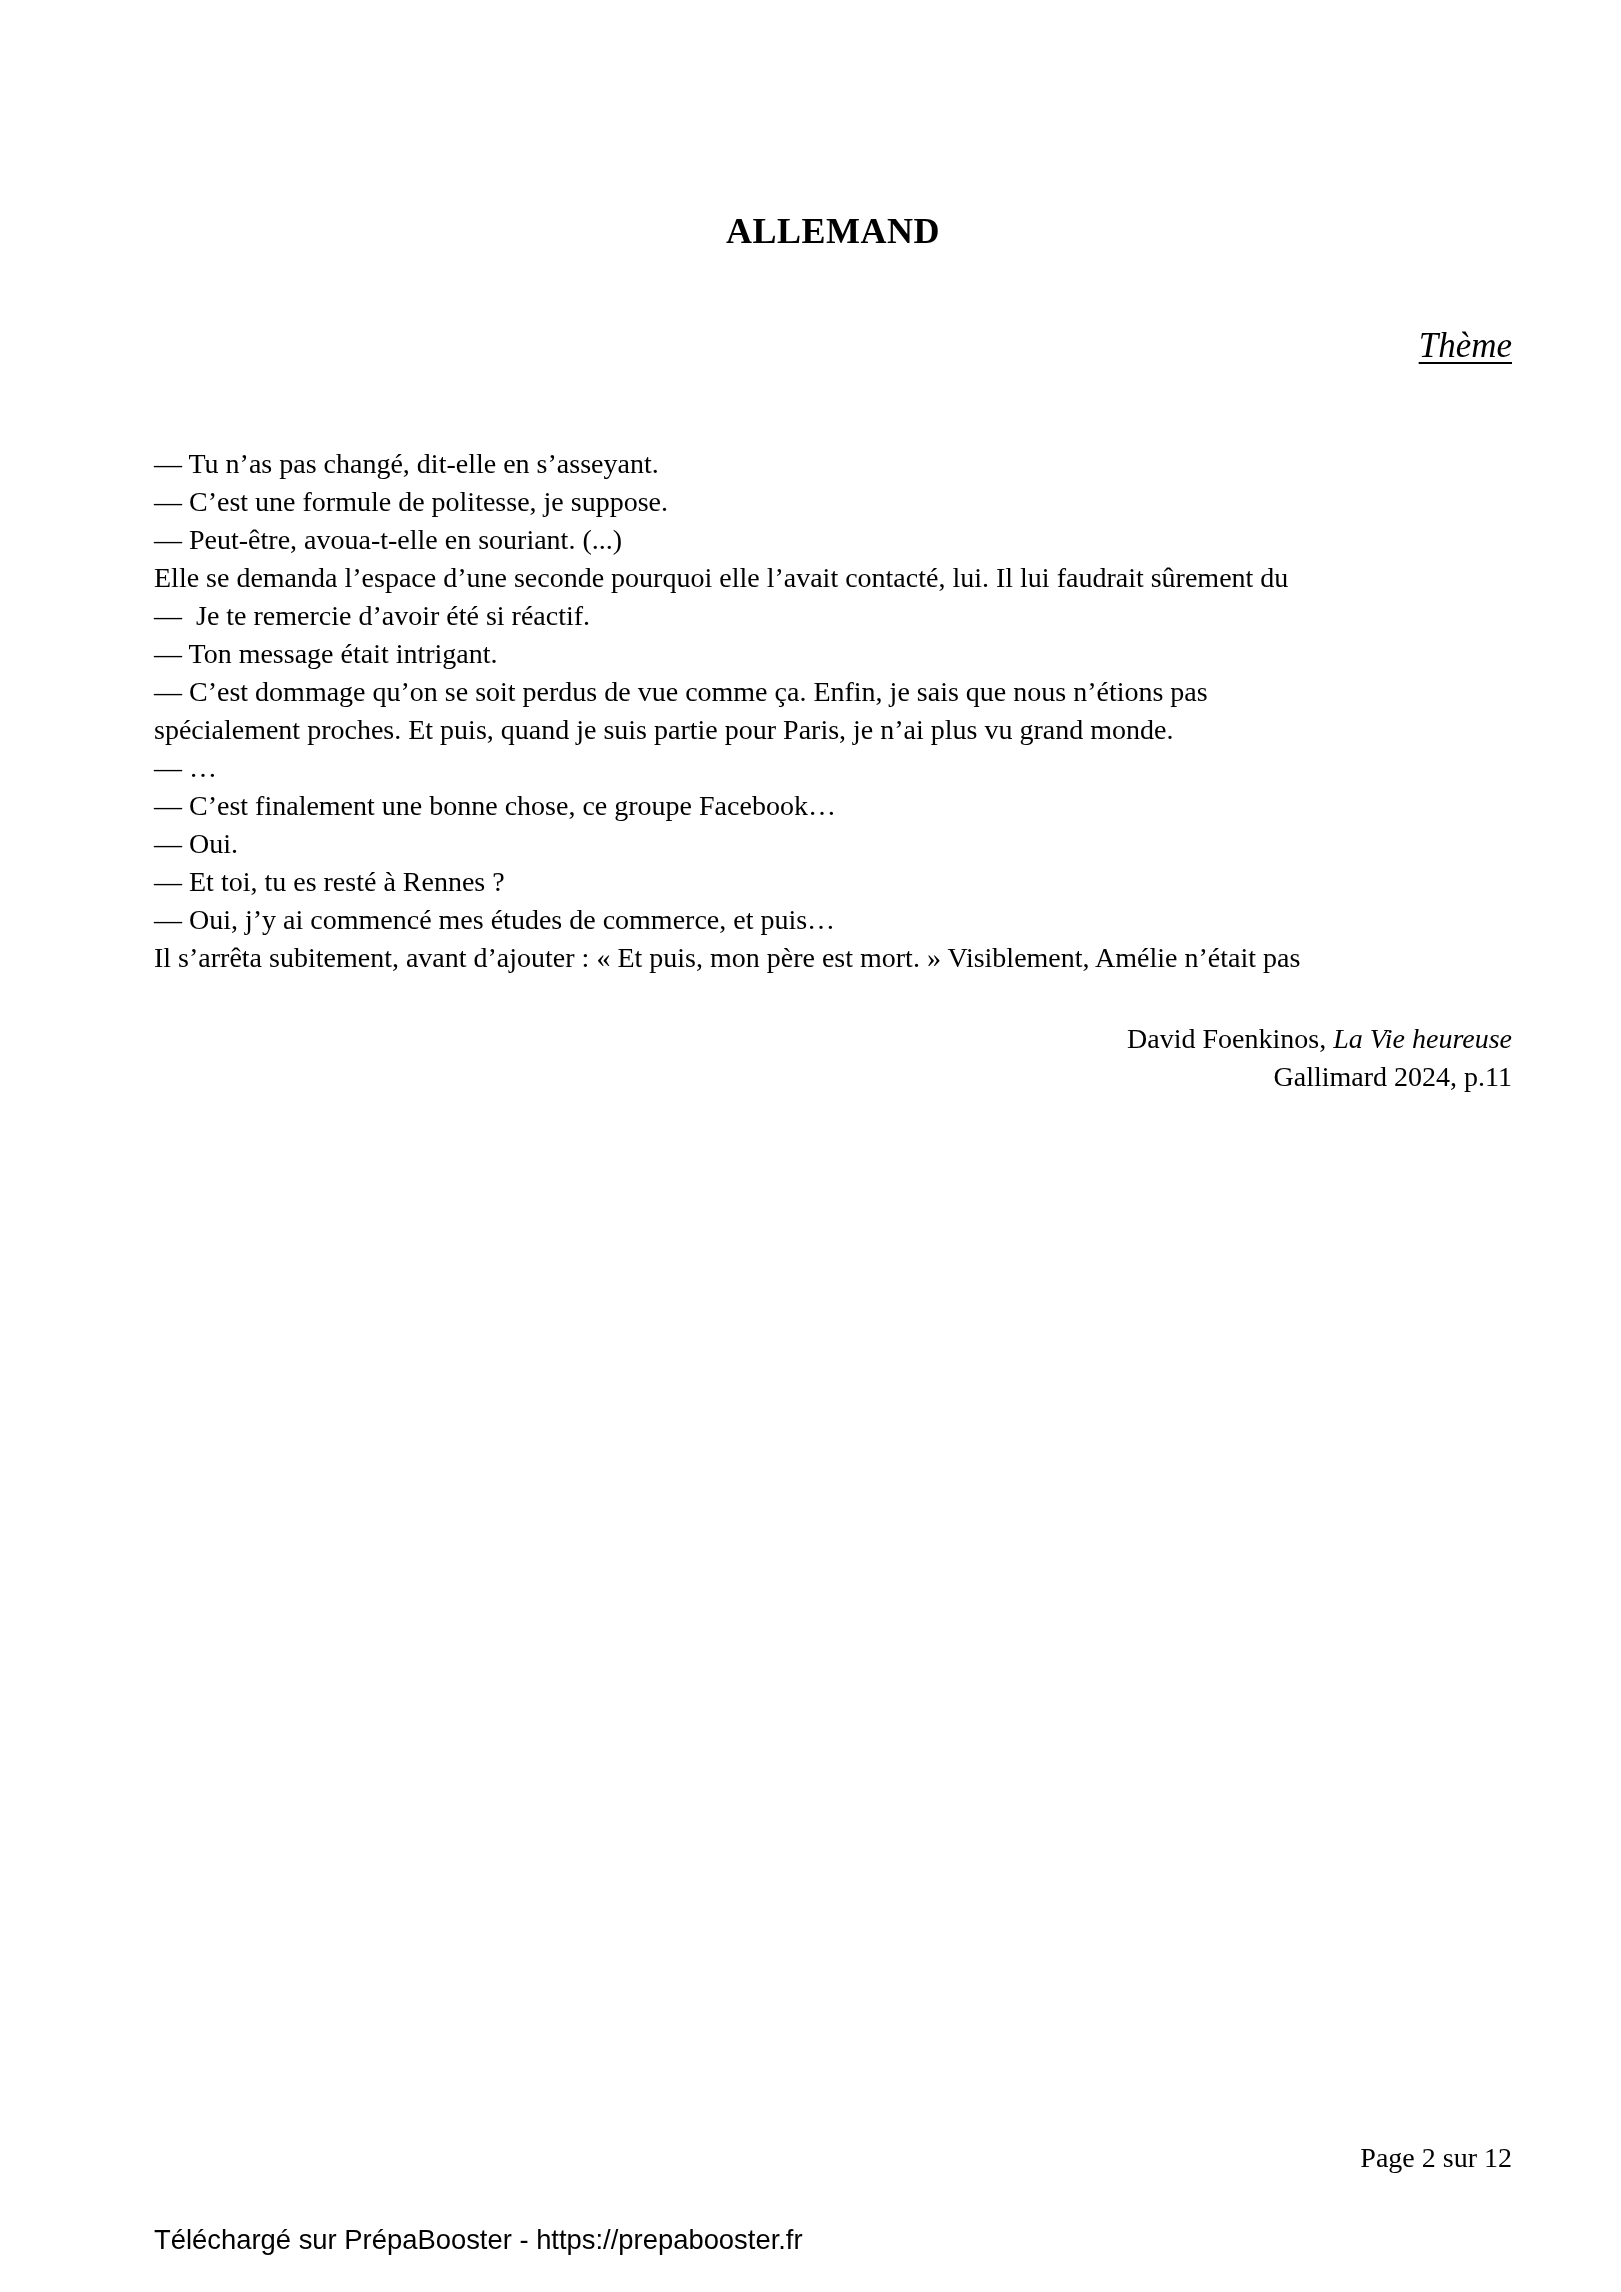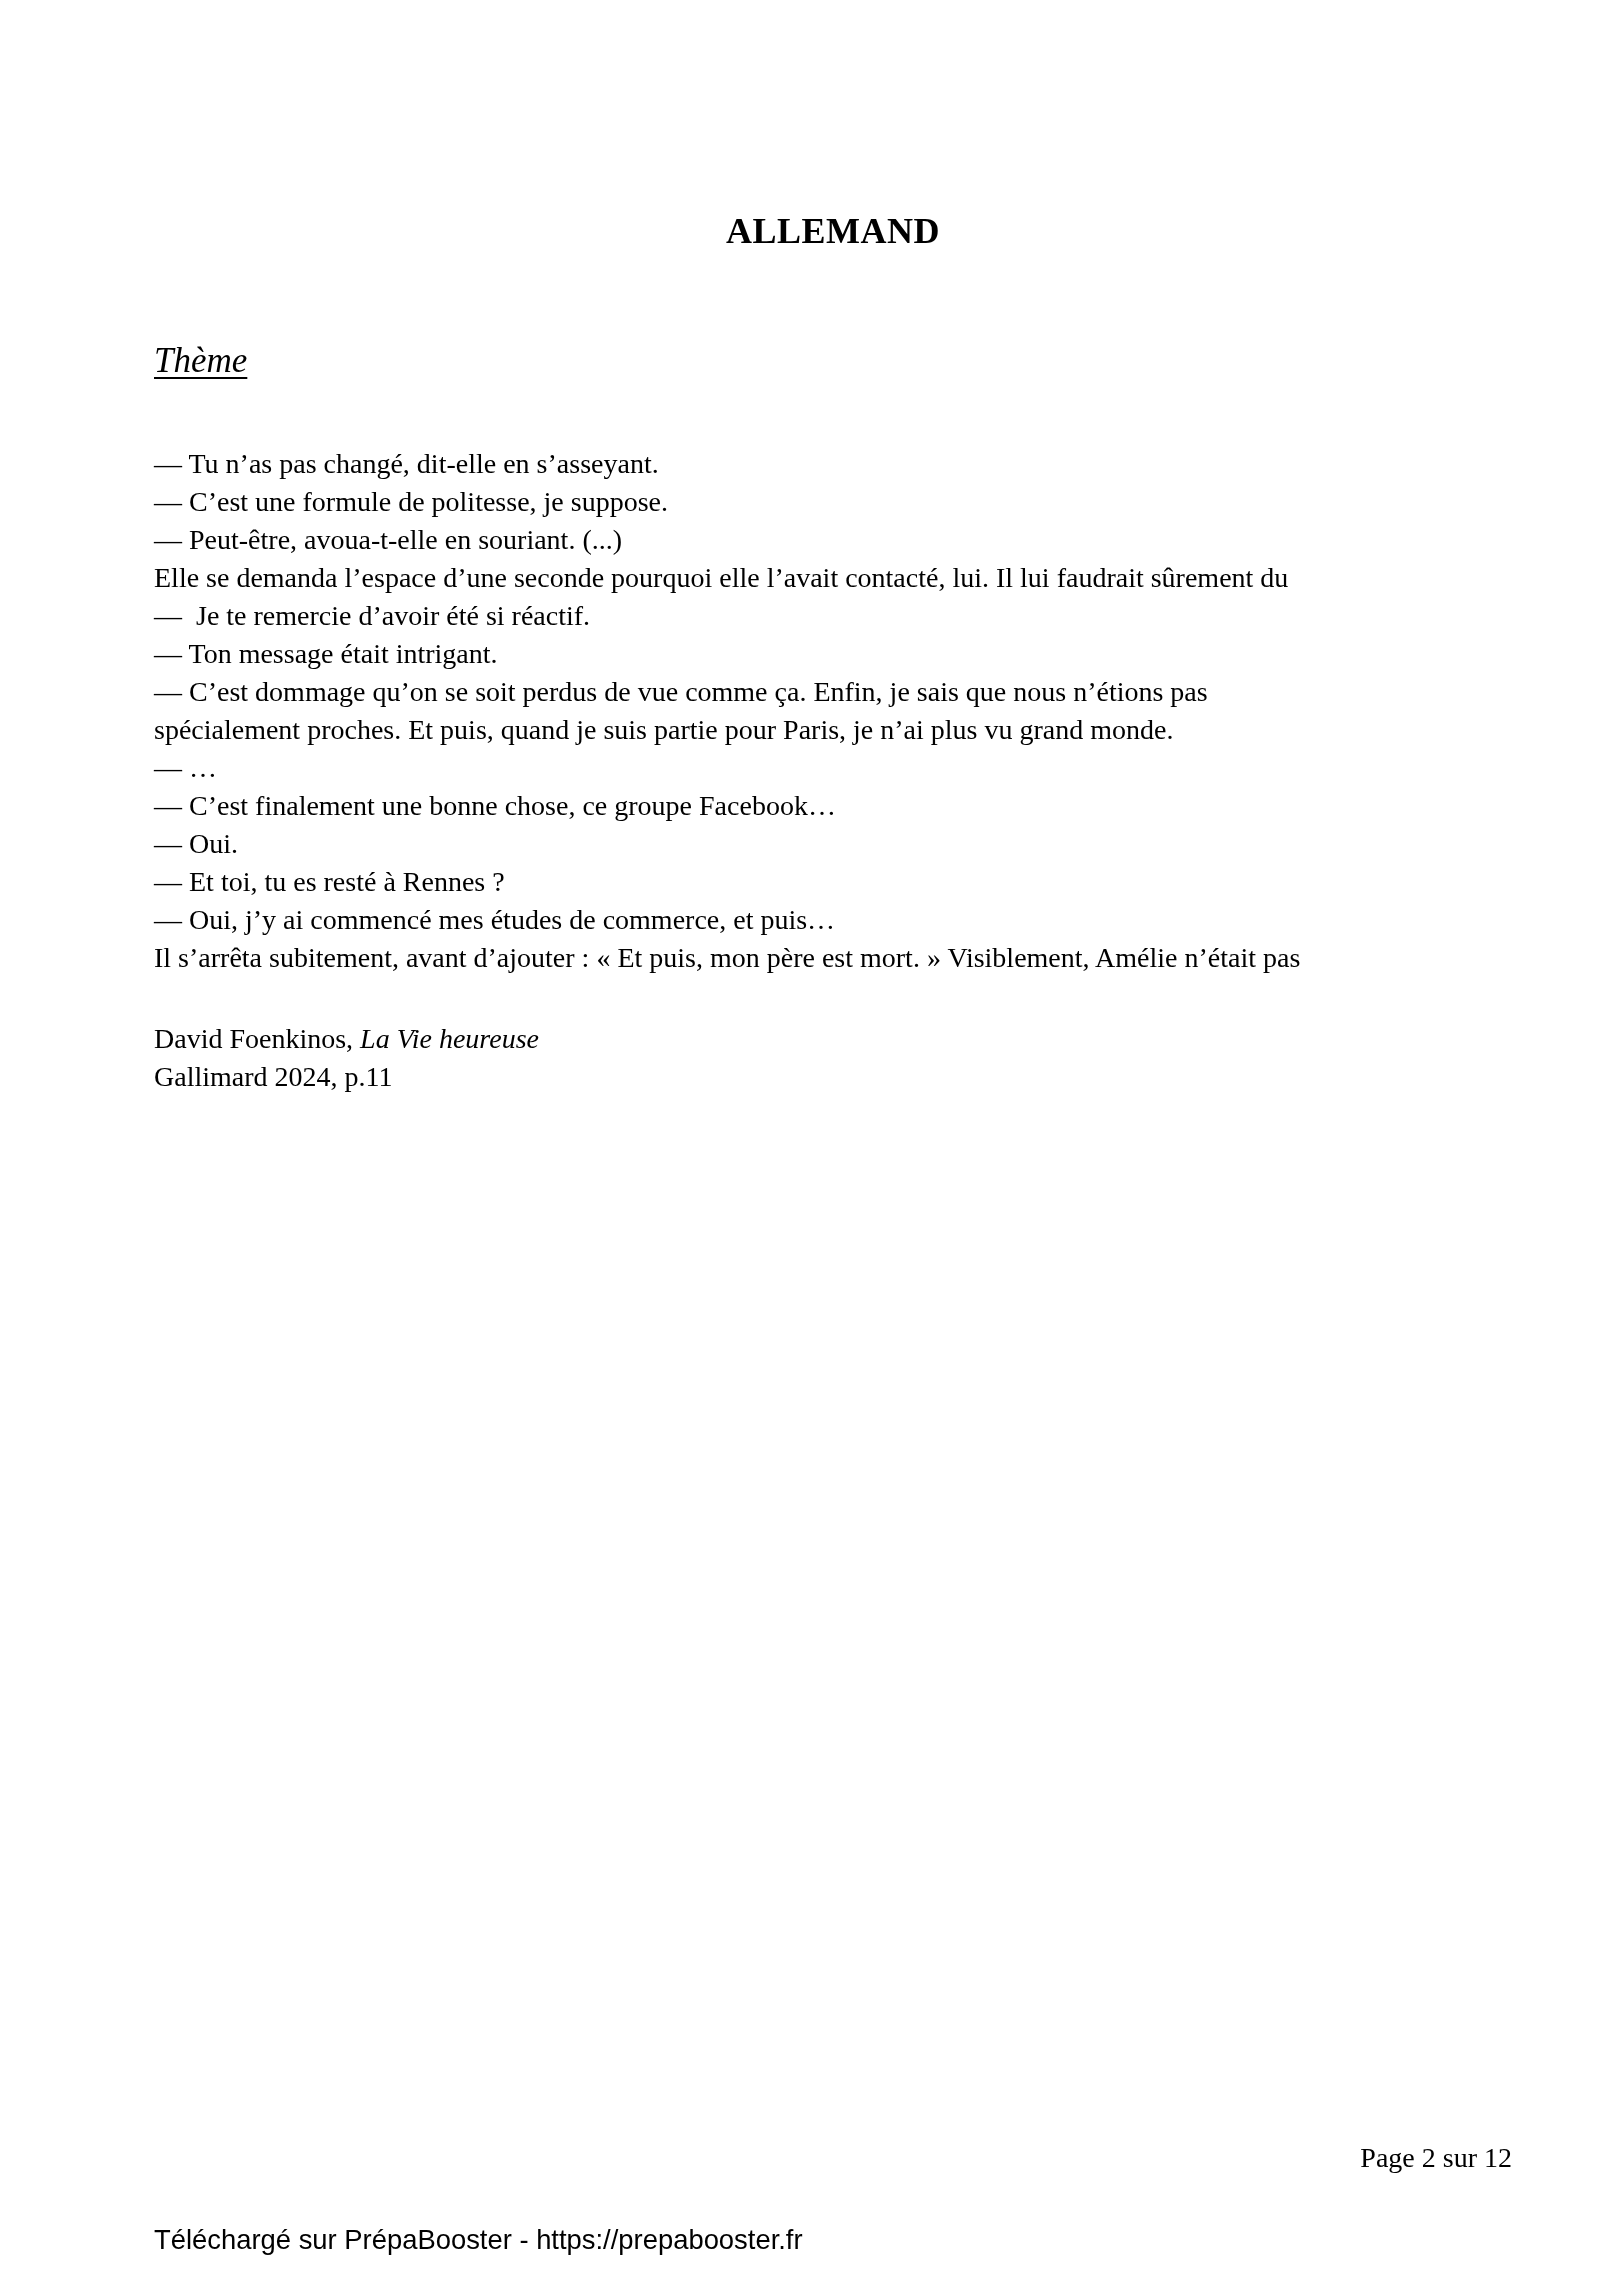--- a/index.html
+++ b/index.html
@@ -26,24 +26,24 @@
     left: 154px;
     width: 1358px;
     text-align: center;
     font-size: 36px;
     line-height: 42px;
     font-weight: bold;
     letter-spacing: 0.5px;
   }
   .subtitle {
     position: absolute;
-    top: 340px;
+    top: 325px;
     left: 154px;
     width: 1358px;
-    text-align: left;
+    text-align: right;
     font-size: 35px;
     line-height: 41px;
     font-style: italic;
     font-weight: normal;
   }
   .subtitle .underlined {
     text-decoration: underline;
     text-decoration-thickness: 2px;
     text-underline-offset: 4.9px;
   }
@@ -56,20 +56,21 @@
   .line {
     font-size: 28px;
     line-height: 38px;
     white-space: pre;
   }
   .blank-line {
     height: 38px;
   }
   .attribution {
     margin-top: 4.9px;
+    text-align: right;
   }
   .attr-line {
     font-size: 28px;
     line-height: 38px;
     white-space: pre;
   }
   .italic { font-style: italic; }
   .page-number {
     position: absolute;
     top: 2139px;

